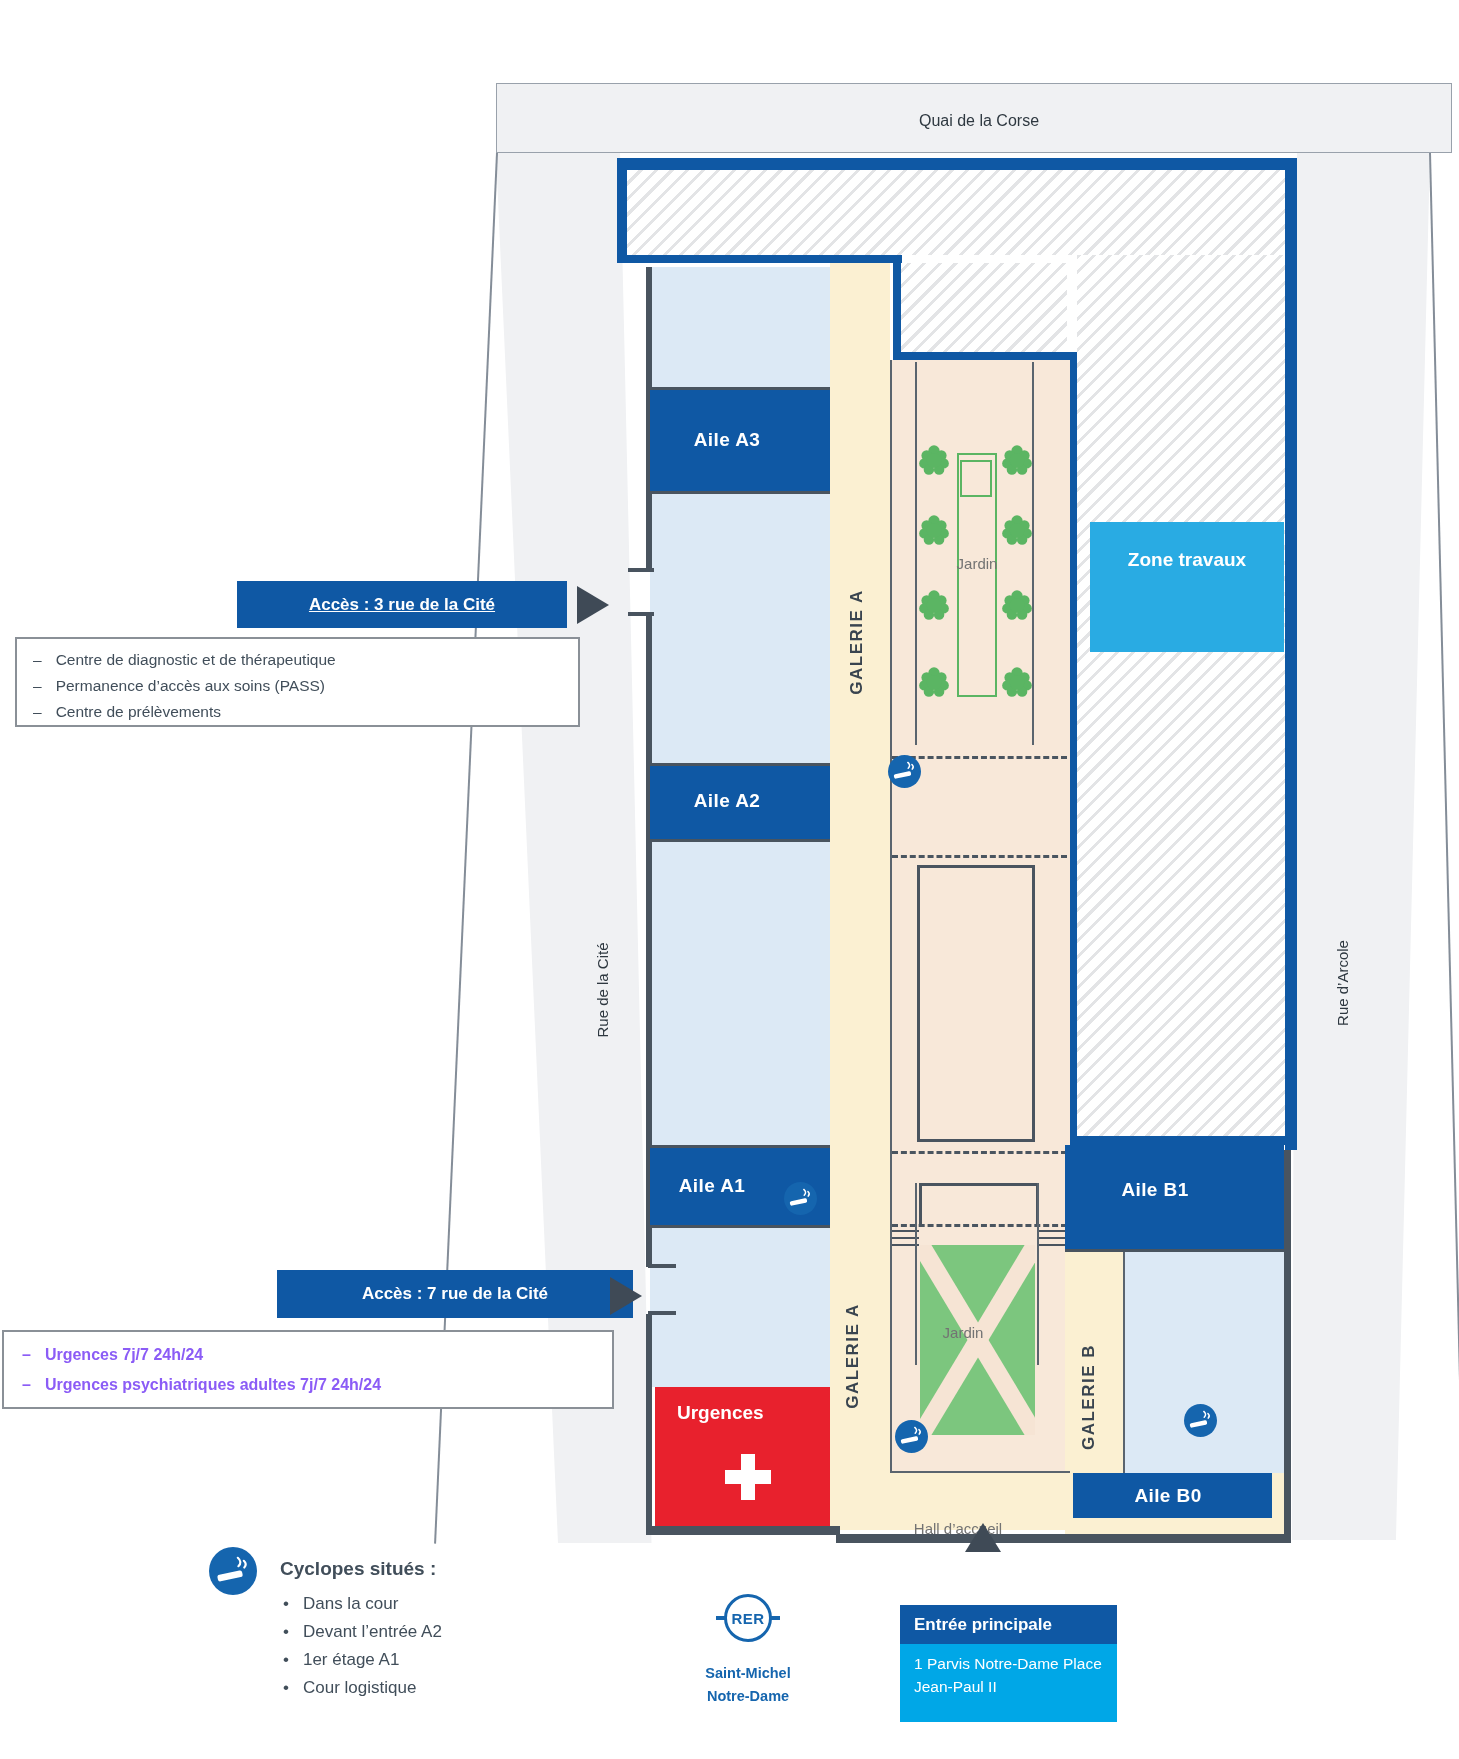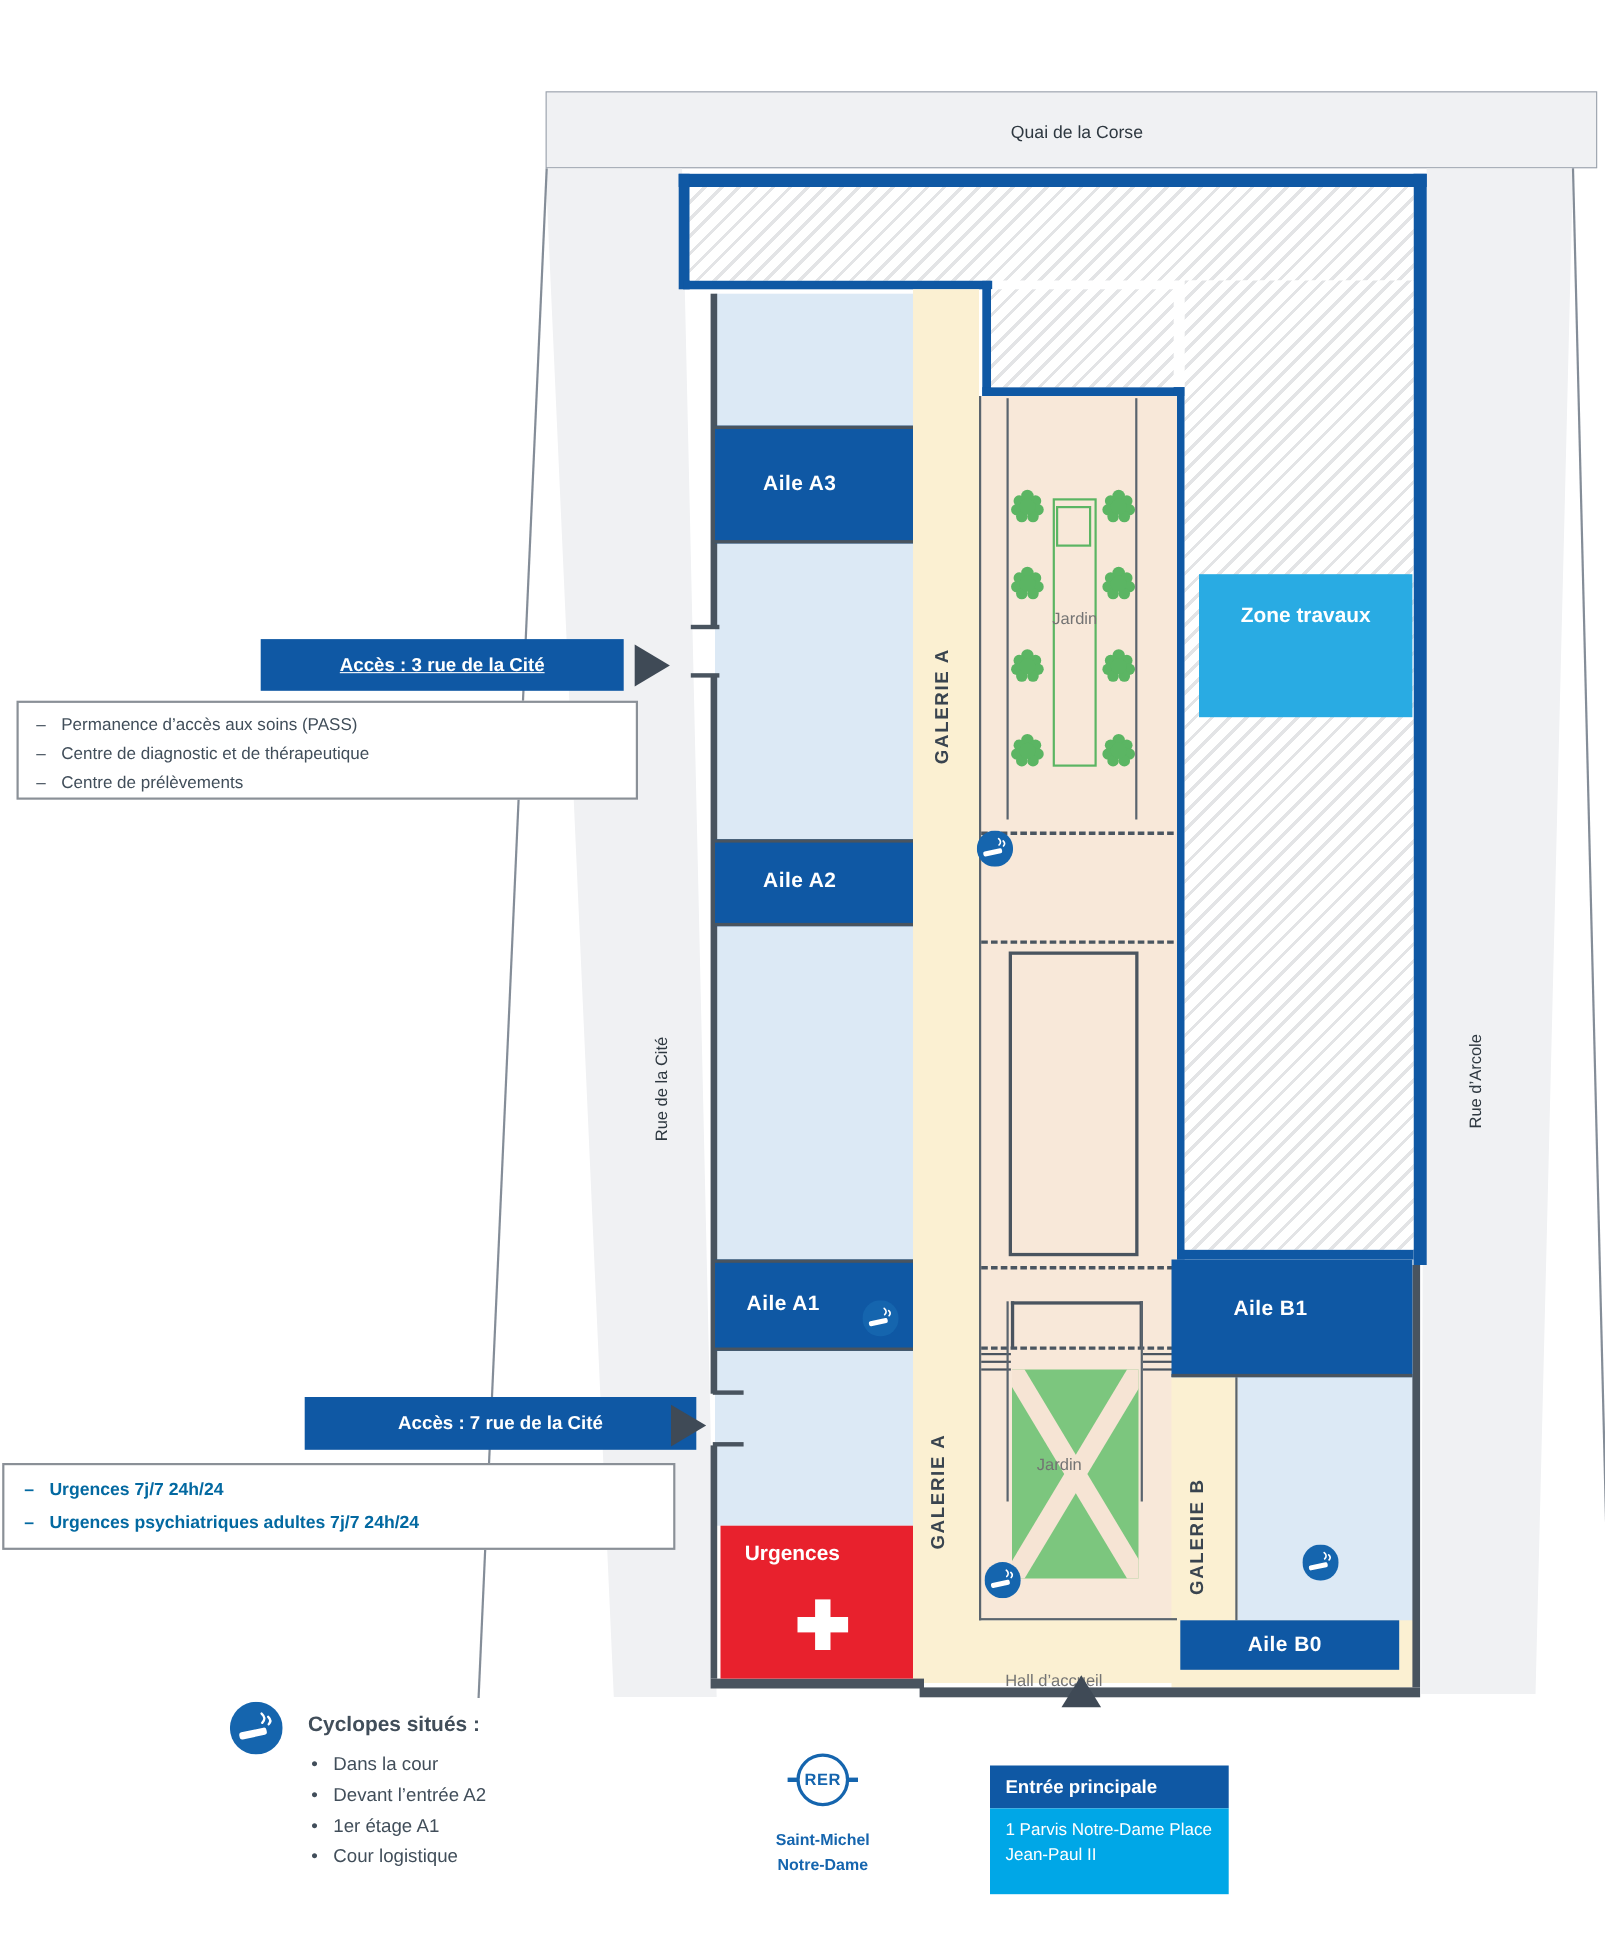--- a/index.html
+++ b/index.html
@@ -19,21 +19,21 @@
   .wall{background:#49545f;}
   .thinline{background:#5a646e;}
   .dashline{border-top:3px dashed #4a5560;height:0;}
   .banner{background:#0f58a4;color:#fff;font-weight:700;font-size:17px;
           display:flex;align-items:center;justify-content:center;}
   .arrow-right{width:0;height:0;border-top:19px solid transparent;border-bottom:19px solid transparent;border-left:32px solid #3f4a56;}
   .infobox{background:#fff;border:2px solid #8a9097;box-sizing:border-box;}
   .infobox .row{display:flex;gap:14px;line-height:26px;}
   .infobox .row .dash::before{content:"–";}
   .box1 .row{color:#414e5a;font-size:15.5px;font-weight:500;}
-  .box2 .row{color:#0369a1;font-size:16px;font-weight:700;line-height:30px;}
+  .box2 .row{color:#8b5cf6;font-size:16px;font-weight:700;line-height:30px;}
   .cig{border-radius:50%;overflow:visible;}
   .cig svg{display:block;}
   .tree{width:34px;height:34px;}
   .legend-title{color:#414e5a;font-size:19px;font-weight:600;}
   .legend-item{color:#414e5a;font-size:17px;font-weight:500;line-height:28px;display:flex;}
   .legend-item .b::before{content:"•";margin-right:14px;}
   .xbar{position:absolute;left:50%;top:50%;width:18px;height:255px;background:#f6e4d4;}
   .stair{position:absolute;height:2px;background:#4a545f;}
 </style>
 </head>
@@ -294,25 +294,25 @@
   </svg>
 </div>
 
   <div class="abs banner" style="left:237px;top:581px;width:330px;height:47px;text-decoration:underline;">
     <span>Accès : 3 rue de la Cité</span>
   </div>
   <div class="abs arrow-right" style="left:577px;top:586px;"></div>
   <div class="abs infobox box1" style="left:15px;top:637px;width:565px;height:90px;padding:8px 0 0 16px;">
     <div class="row">
         <span class="dash"></span>
+        <span>Centre de diagnostic et de thérapeutique</span>
+      </div>
+    <div class="row">
+        <span class="dash"></span>
         <span>Permanence d’accès aux soins (PASS)</span>
-      </div>
-    <div class="row">
-        <span class="dash"></span>
-        <span>Centre de diagnostic et de thérapeutique</span>
       </div>
     <div class="row">
         <span class="dash"></span>
         <span>Centre de prélèvements</span>
       </div>
   </div>
 
   <div class="abs banner" style="left:277px;top:1270px;width:356px;height:48px;">
     <span>Accès : 7 rue de la Cité</span>
   </div>

